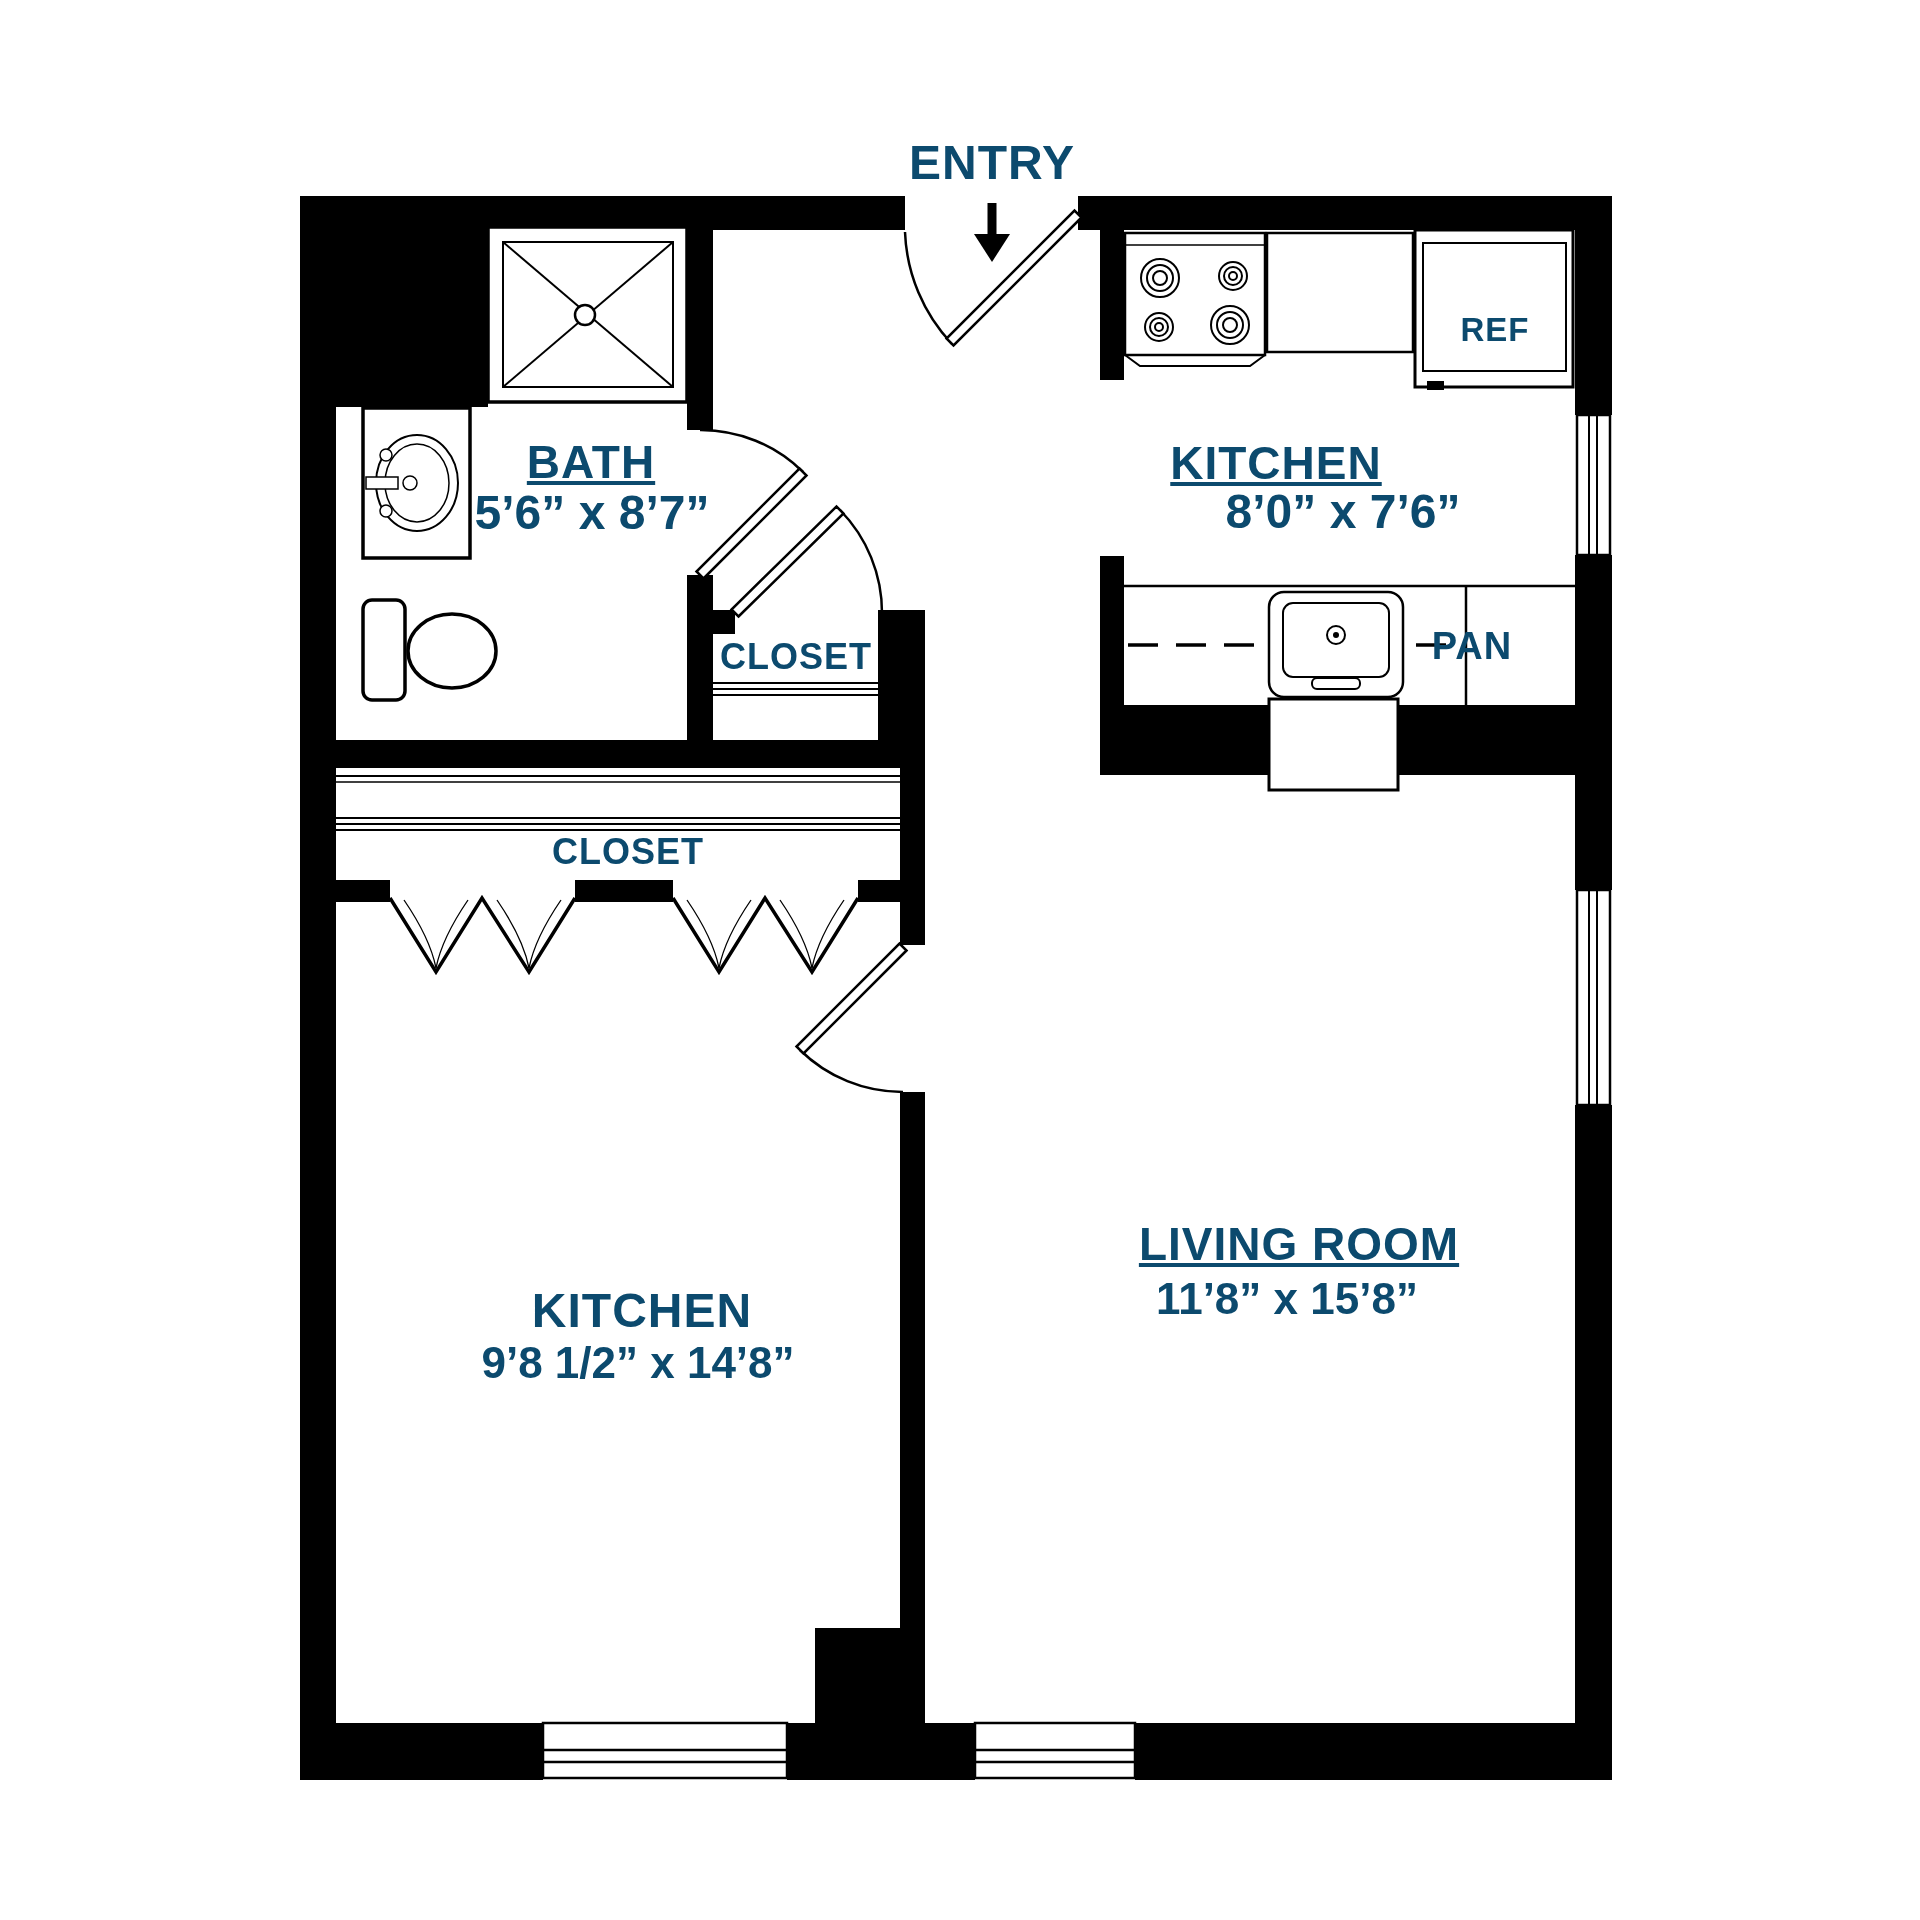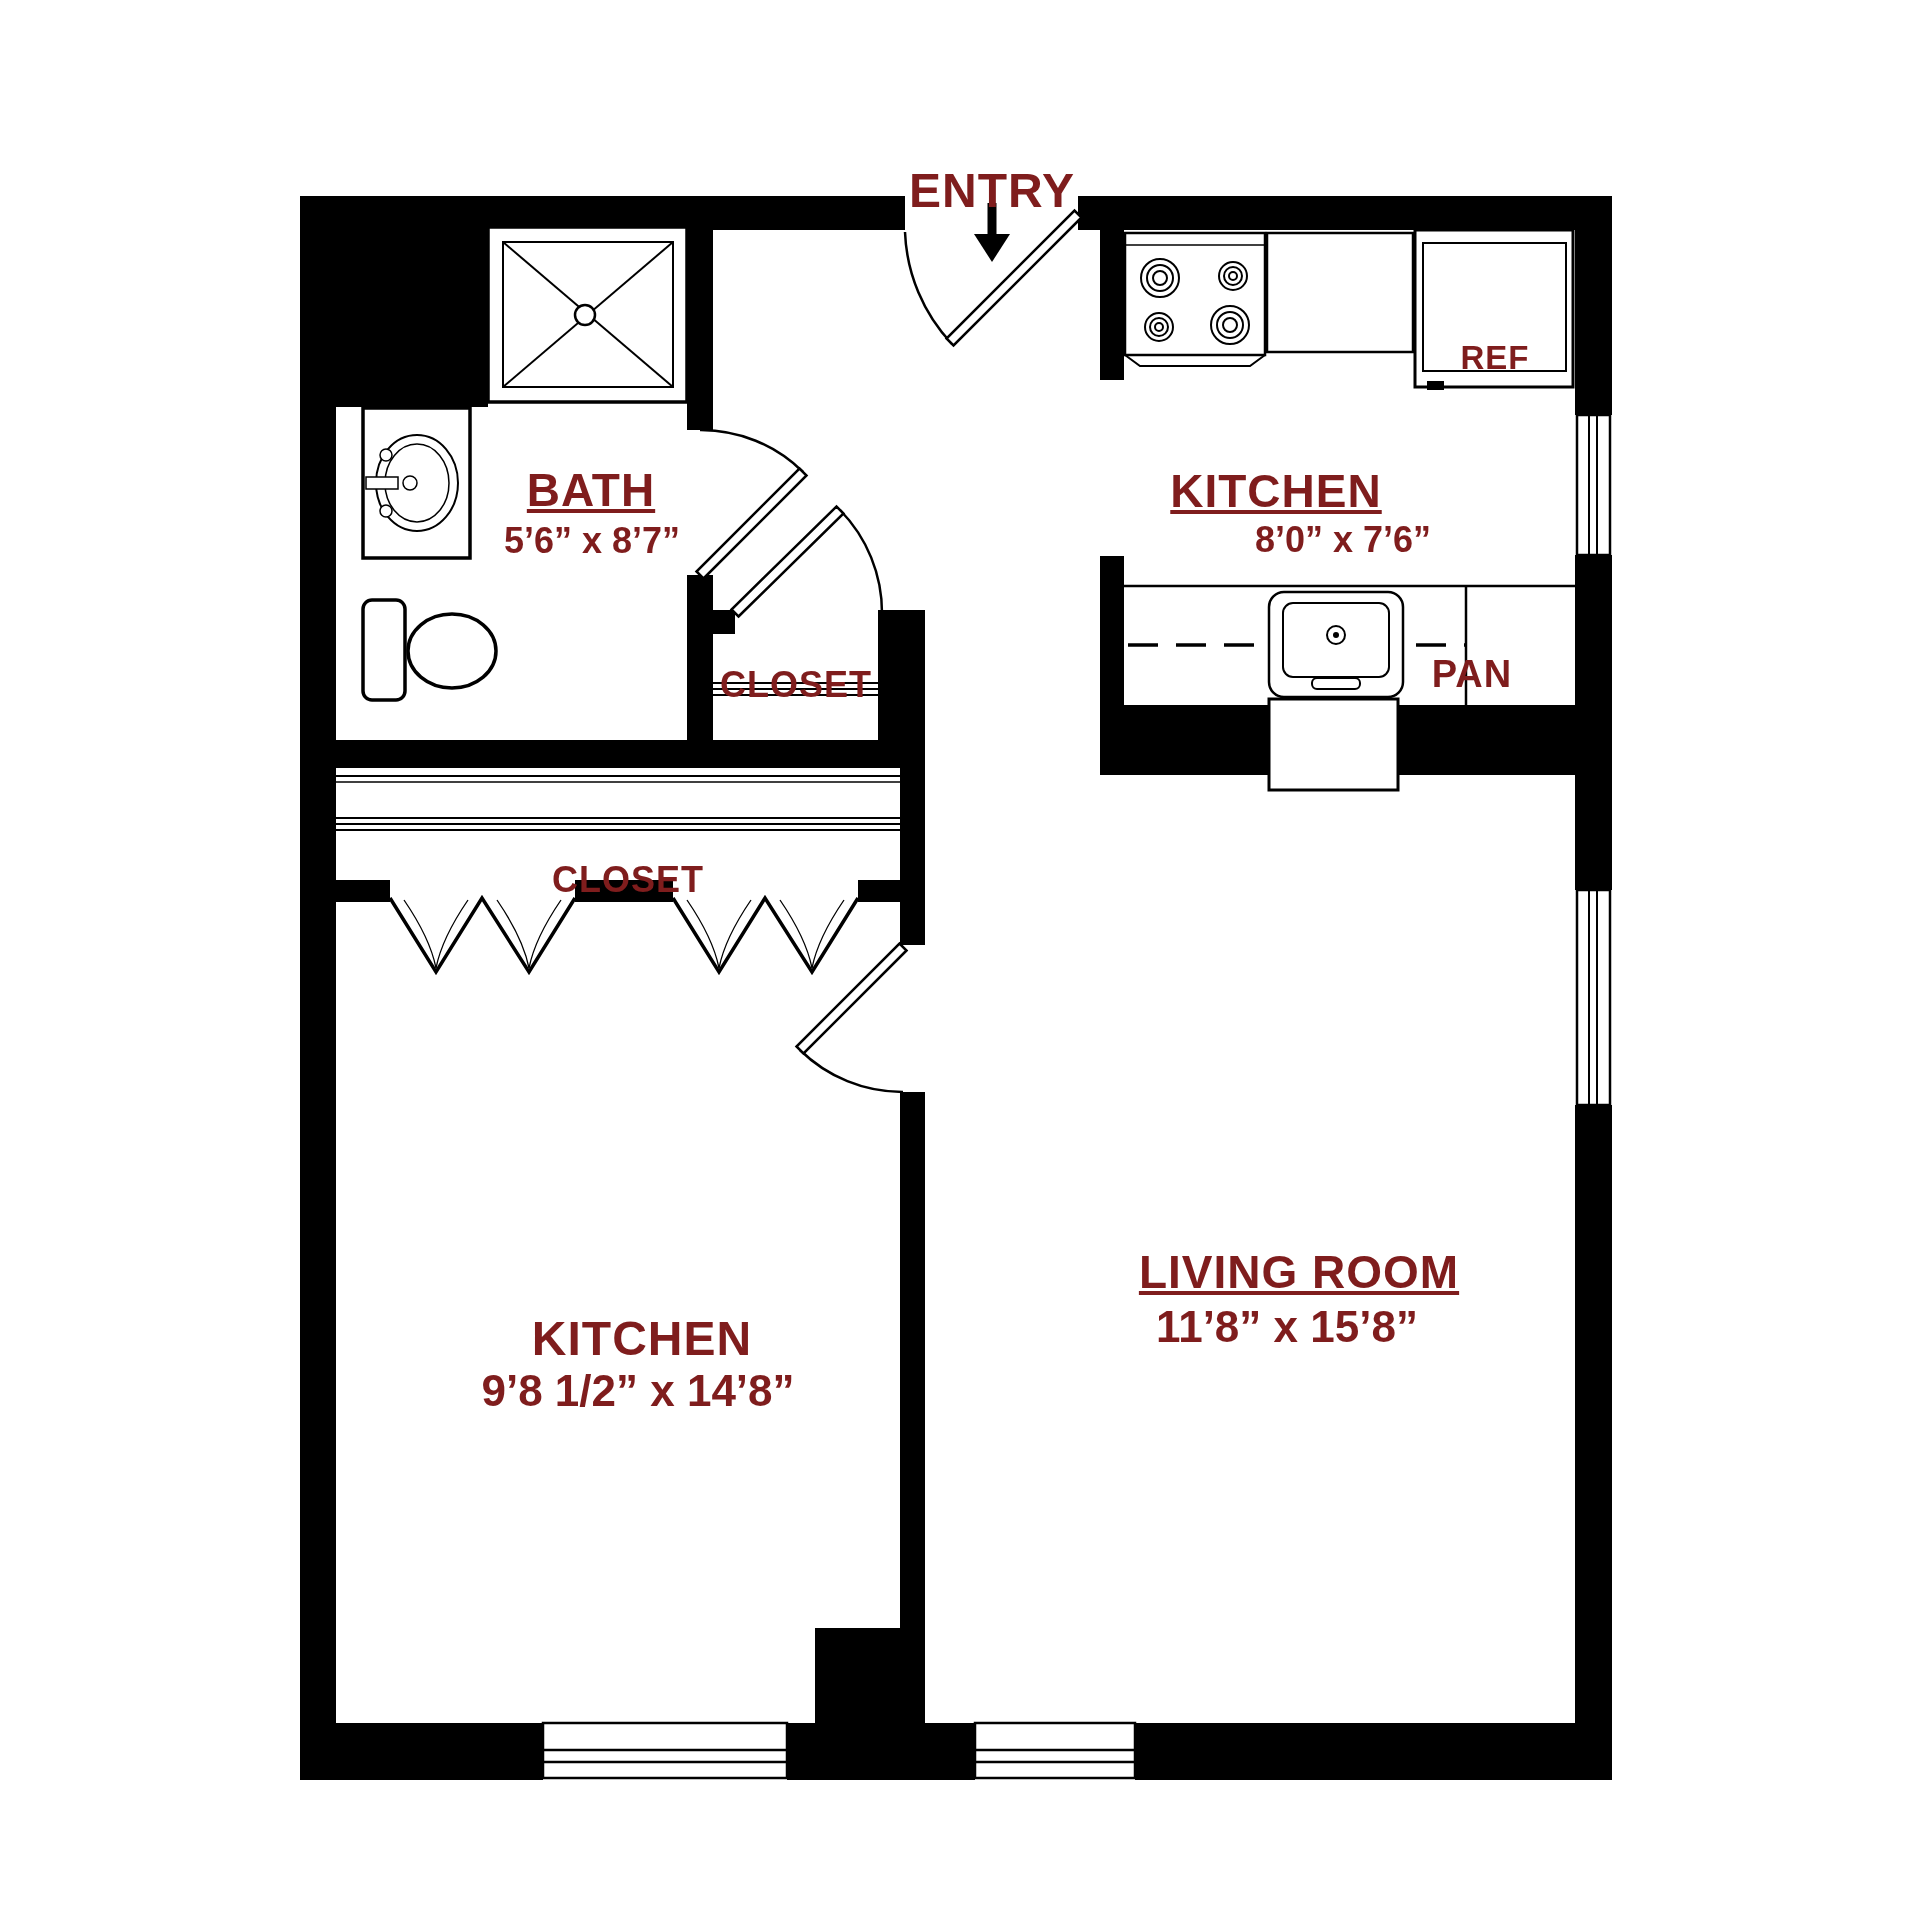--- a/index.html
+++ b/index.html
@@ -4,26 +4,26 @@
 <style>
   html,body{margin:0;padding:0;background:#ffffff;}
   #canvas{
     position:relative;width:1920px;height:1920px;background:#ffffff;
     font-family:"Liberation Sans","DejaVu Sans",sans-serif;overflow:hidden;
   }
   .wall{position:absolute;background:#000000;}
   svg#plan-geometry{position:absolute;left:0;top:0;z-index:5;}
   .lbl{
     position:absolute;z-index:10;transform:translate(-50%,-50%);
-    font-weight:bold;color:#7f1d1d;white-space:nowrap;letter-spacing:1px;line-height:1;margin-top:28px;
+    font-weight:bold;color:#0c4a6e;white-space:nowrap;letter-spacing:1px;line-height:1;
   }
   .lbl-entry{font-size:48px;}
   .lbl-room{font-size:46px;text-decoration:underline;}
   .lbl-room-lg{font-size:48px;}
-  .lbl-dims{font-size:36px;letter-spacing:0;}
+  .lbl-dims{font-size:48px;letter-spacing:0;}
   .lbl-dims-lg{font-size:44px;letter-spacing:0;}
   .lbl-closet{font-size:36px;}
   .lbl-pan{font-size:38px;}
   .lbl-ref{font-size:33px;}
 </style>
 </head>
 <body>
 
 <div id="canvas">
 

